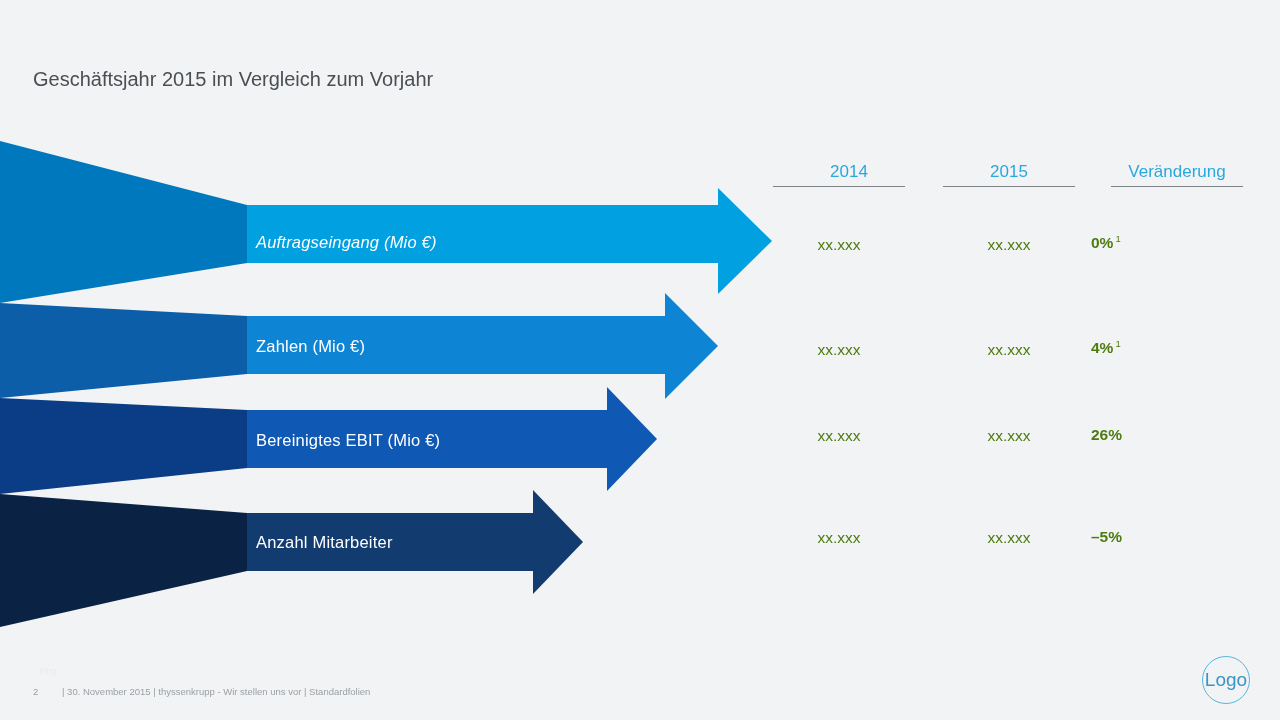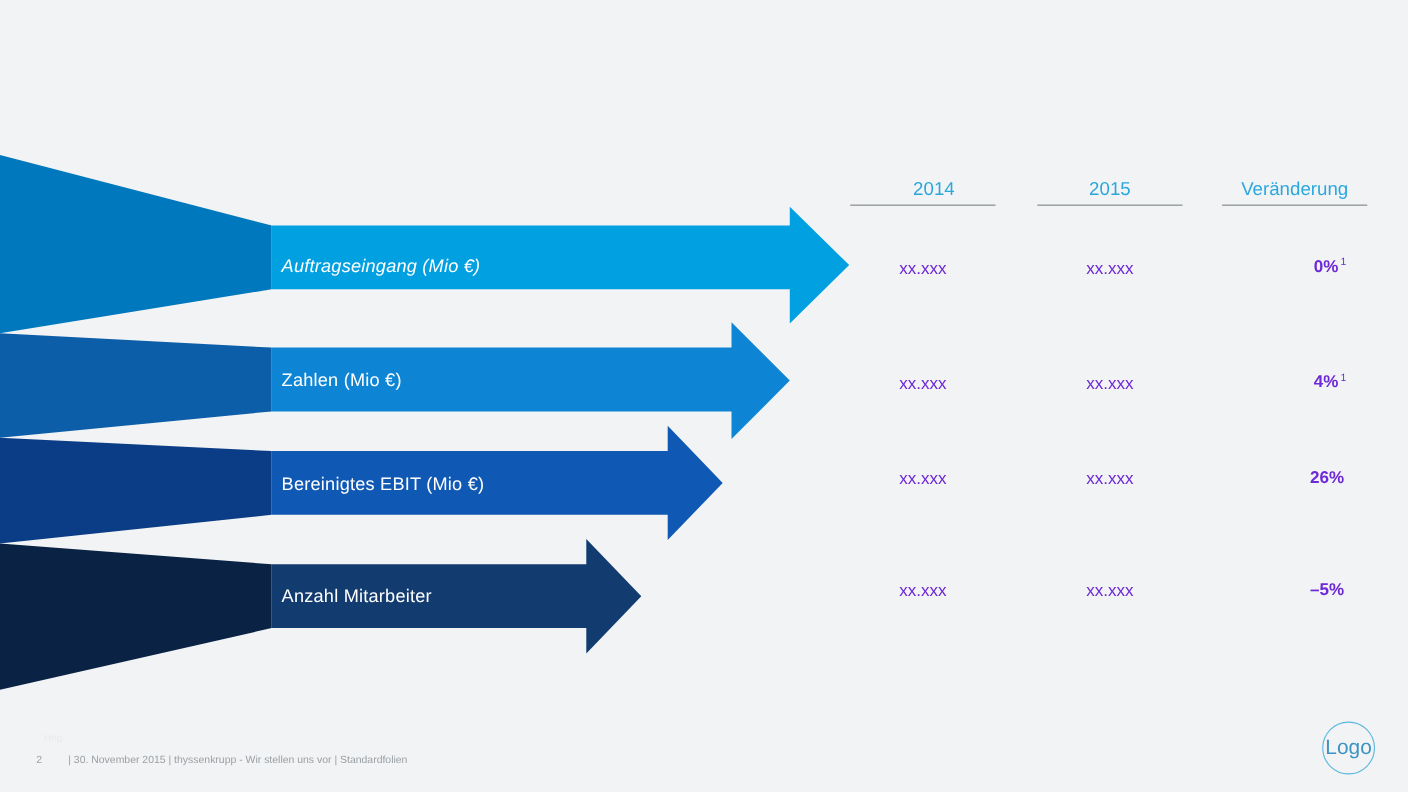--- a/index.html
+++ b/index.html
@@ -34,25 +34,25 @@
 
   
   .col-head{
     position:absolute;font-size:17px;color:#2aa8dd;
     text-align:center;white-space:nowrap;
   }
   .col-rule{
     position:absolute;height:1px;background:#7d8287;
   }
   .cell{
-    position:absolute;font-size:15.5px;color:#6d28d9;
+    position:absolute;font-size:15.5px;color:#4d7c0f;
     white-space:nowrap;
   }
   .cell.num{text-align:center;}
-  .cell.chg{font-weight:bold;text-align:right;}
+  .cell.chg{font-weight:bold;text-align:left;}
   .cell.chg sup{font-weight:normal;font-size:9.5px;
     vertical-align:super;margin-left:2px;}
 
   
   .footer-ghost{
     position:absolute;left:40px;top:666px;
     font-size:9px;color:#e9eaeb;white-space:nowrap;
   }
   .footer-page{
     position:absolute;left:33px;top:686px;
@@ -68,20 +68,21 @@
     border:1.4px solid #57b7e0;
     display:flex;align-items:center;justify-content:center;
     font-size:19px;color:#3d94c4;
   }
 </style>
 </head>
 <body>
 
 <div class="slide">
 
+  <div class="subtitle">Geschäftsjahr 2015 im Vergleich zum Vorjahr</div>
 
   <svg class="arrows" viewBox="0 0 1280 720">
 
     <polygon id="tail-0" points="0,141 247,205 247,263 0,303" fill="#0078bd"></polygon>
     <polygon id="arrow-0" points="247,205 718,205 718,188 772,241 718,294 718,263 247,263" fill="#00a0e1"></polygon>
 
     <polygon id="tail-1" points="0,303 247,316 247,374 0,398" fill="#0d5ea8"></polygon>
     <polygon id="arrow-1" points="247,316 665,316 665,293 718,346 665,399 665,374 247,374" fill="#0e85d4"></polygon>
 
     <polygon id="tail-2" points="0,398 247,410 247,468 0,494" fill="#0b3d86"></polygon>

